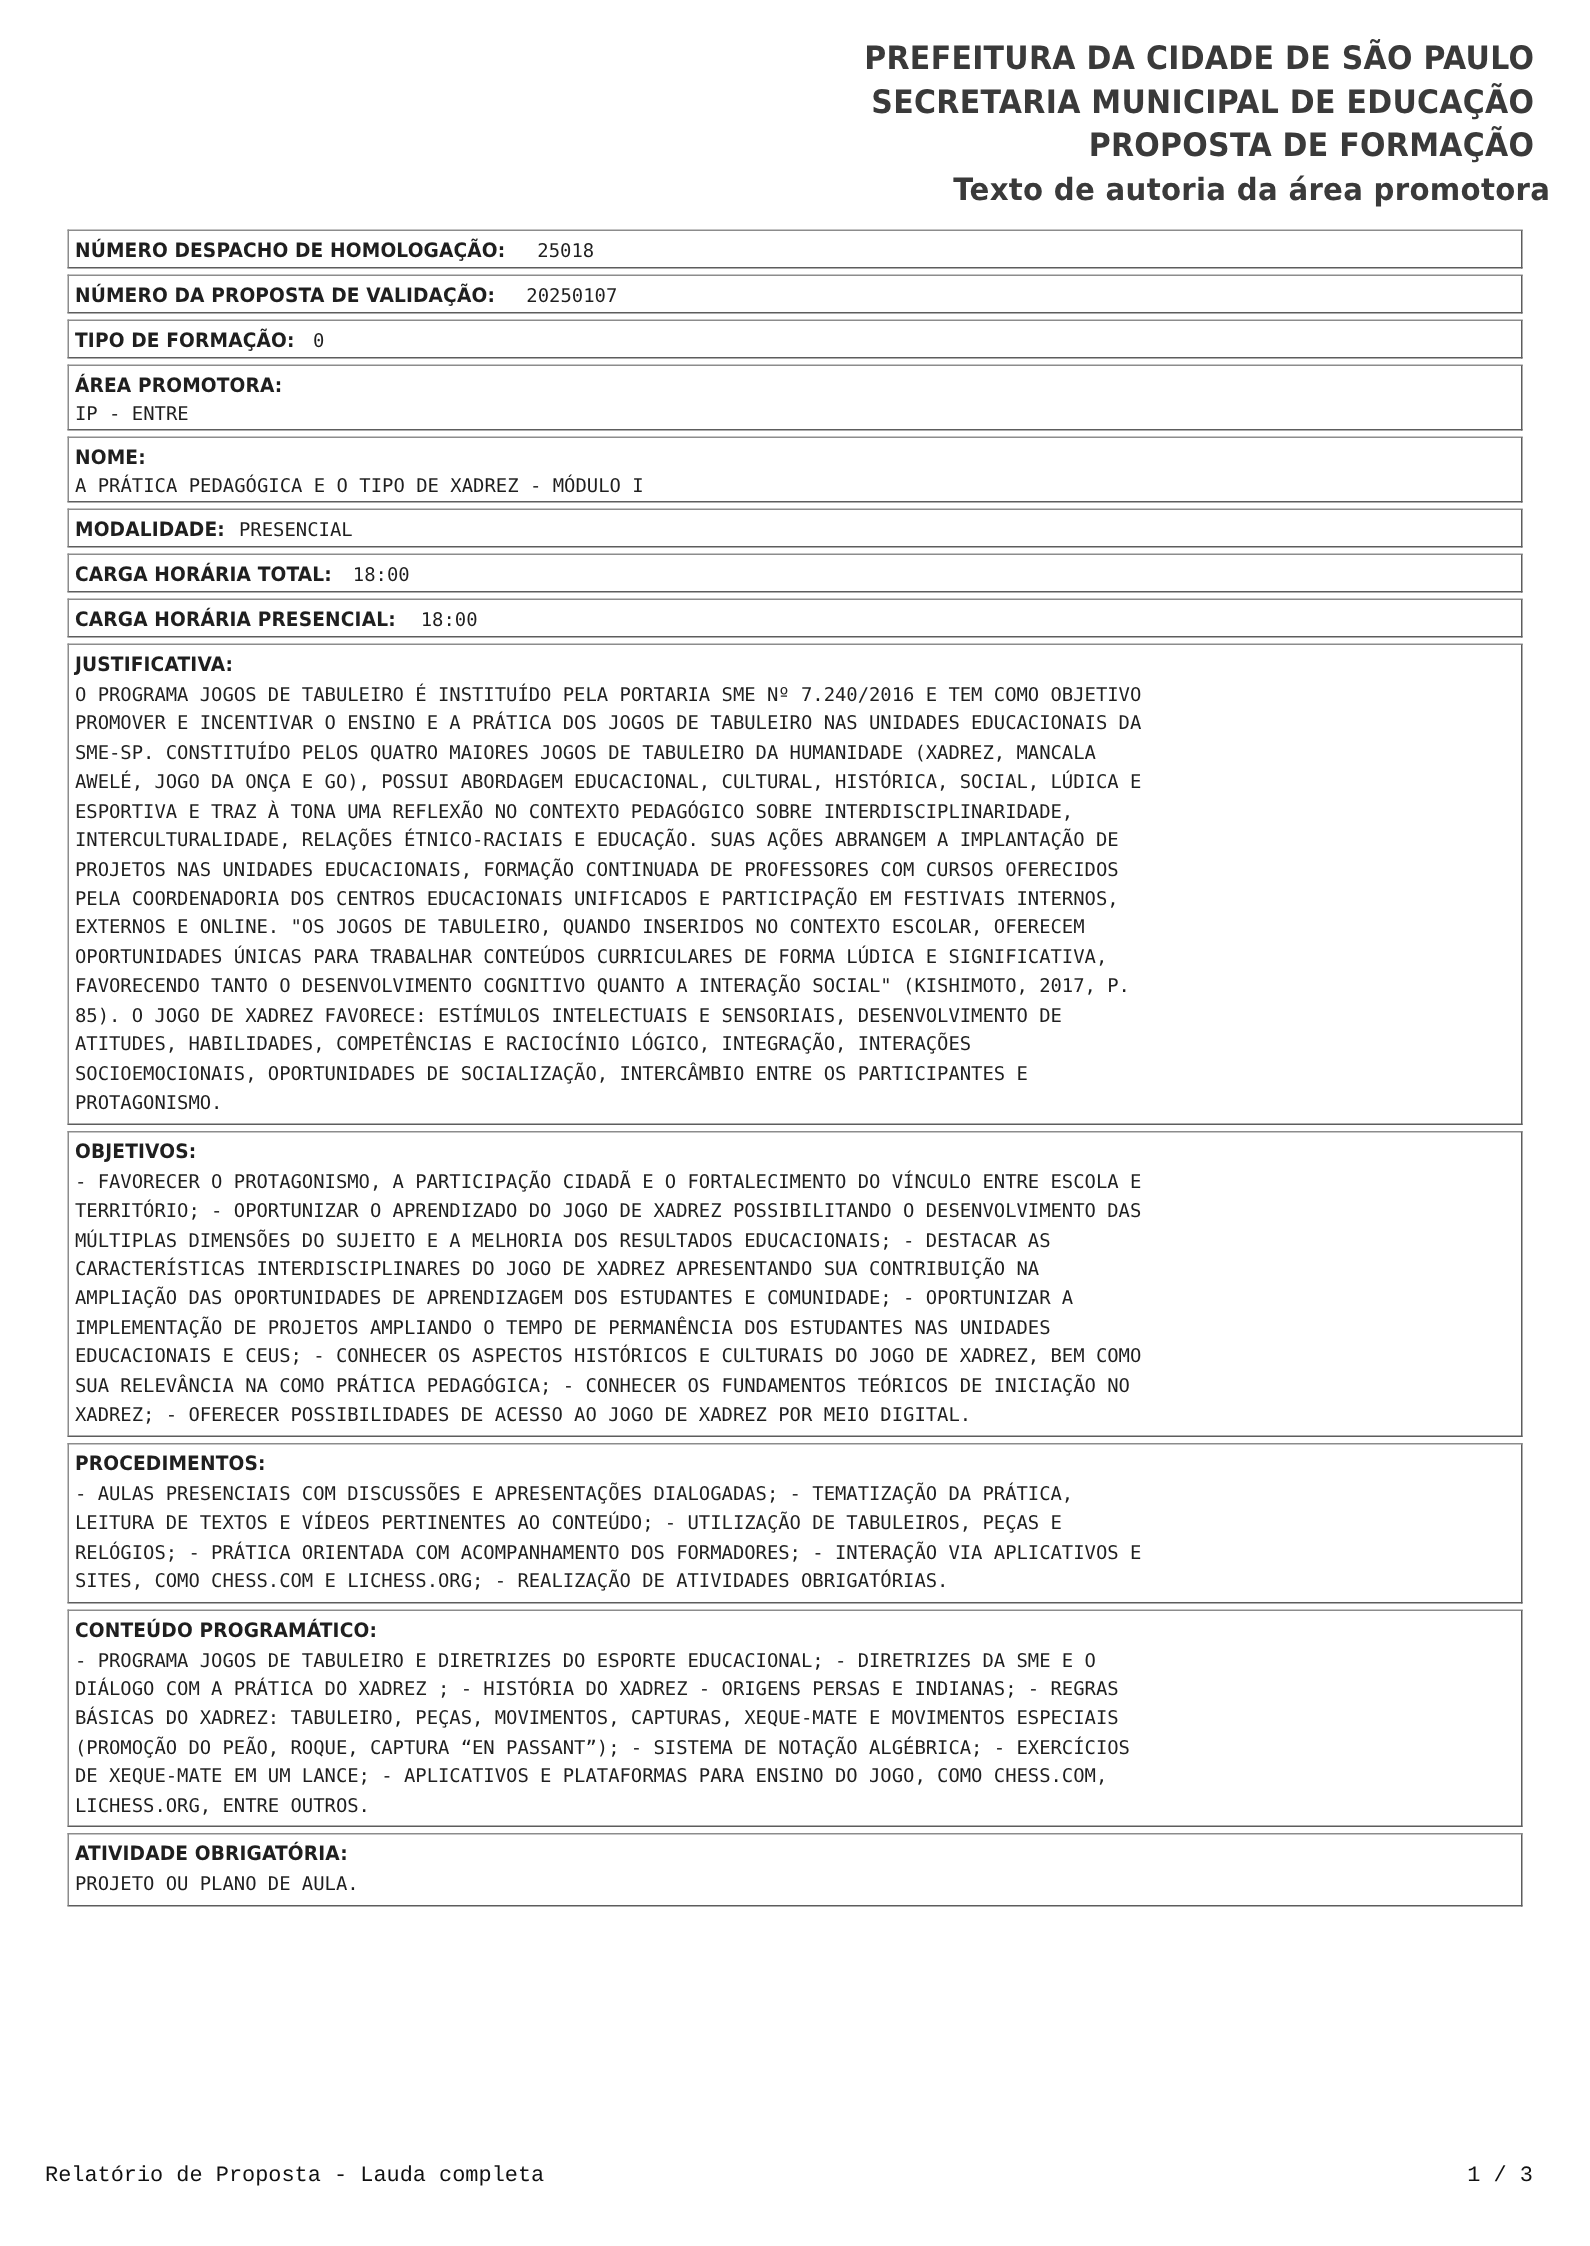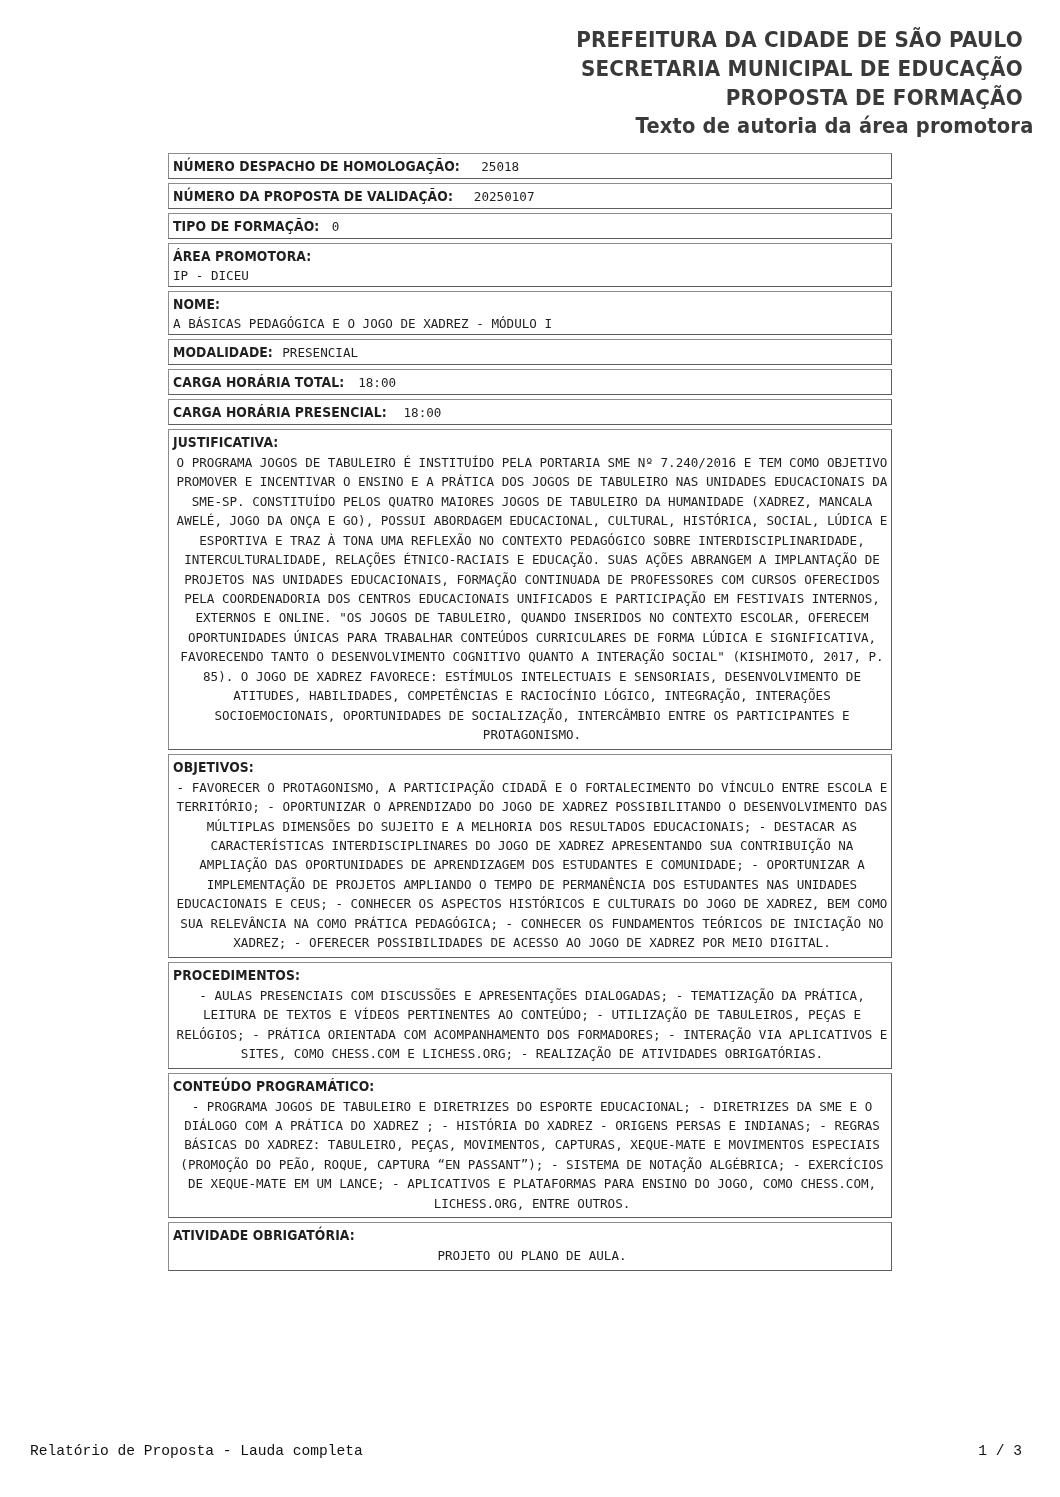--- a/index.html
+++ b/index.html
@@ -44,21 +44,21 @@
   }
   .doc-header .l4 {
     font-size: 20.5px;
     transform: scaleX(0.95);
     padding-top: 1px;
   }
 
   
   .fields {
     margin: 12px auto 0 auto;
-    width: 724px;
+    width: 970px;
   }
 
   .field-box {
     border: 1px solid #8c8c8c;
     border-right-color: #5d5d5d;
     border-bottom-color: #5d5d5d;
     background: #ffffff;
     box-sizing: border-box;
     padding: 2px 0 3px 4px;
     margin-bottom: 4px;
@@ -100,21 +100,20 @@
 
   
   .field-body {
     font-family: "DejaVu Sans Mono", "Liberation Mono", monospace;
     font-size: 12.6px;
     line-height: 19.45px;
     color: #1f1f1f;
     white-space: pre;
     margin-top: 2px;
     letter-spacing: -0.02px;
-    text-align: center;
   }
 
   .row-block.para {
     padding-bottom: 4px;
   }
 
   
   .footer {
     position: absolute;
     left: 0;
@@ -151,25 +150,25 @@
 
     <div class="field-box row-inline">
       <span class="lbl-wrap"><span class="field-label">NÚMERO DA PROPOSTA DE VALIDAÇÃO:</span></span><span class="field-value">20250107</span>
     </div>
 
     <div class="field-box row-inline">
       <span class="lbl-wrap"><span class="field-label">TIPO DE FORMAÇÃO:</span></span><span class="field-value">0</span>
     </div>
 
     <div class="field-box row-block">
-      <span class="lbl-wrap"><span class="field-label">ÁREA PROMOTORA:</span></span><span class="field-value">IP - DICEU</span>
+      <span class="lbl-wrap"><span class="field-label">ÁREA PROMOTORA:</span></span><span class="field-value">IP - ENTRE</span>
     </div>
 
     <div class="field-box row-block">
-      <span class="lbl-wrap"><span class="field-label">NOME:</span></span><span class="field-value">A BÁSICAS PEDAGÓGICA E O JOGO DE XADREZ - MÓDULO I</span>
+      <span class="lbl-wrap"><span class="field-label">NOME:</span></span><span class="field-value">A PRÁTICA PEDAGÓGICA E O TIPO DE XADREZ - MÓDULO I</span>
     </div>
 
     <div class="field-box row-inline">
       <span class="lbl-wrap"><span class="field-label">MODALIDADE:</span></span><span class="field-value">PRESENCIAL</span>
     </div>
 
     <div class="field-box row-inline">
       <span class="lbl-wrap"><span class="field-label">CARGA HORÁRIA TOTAL:</span></span><span class="field-value">18:00</span>
     </div>
 

